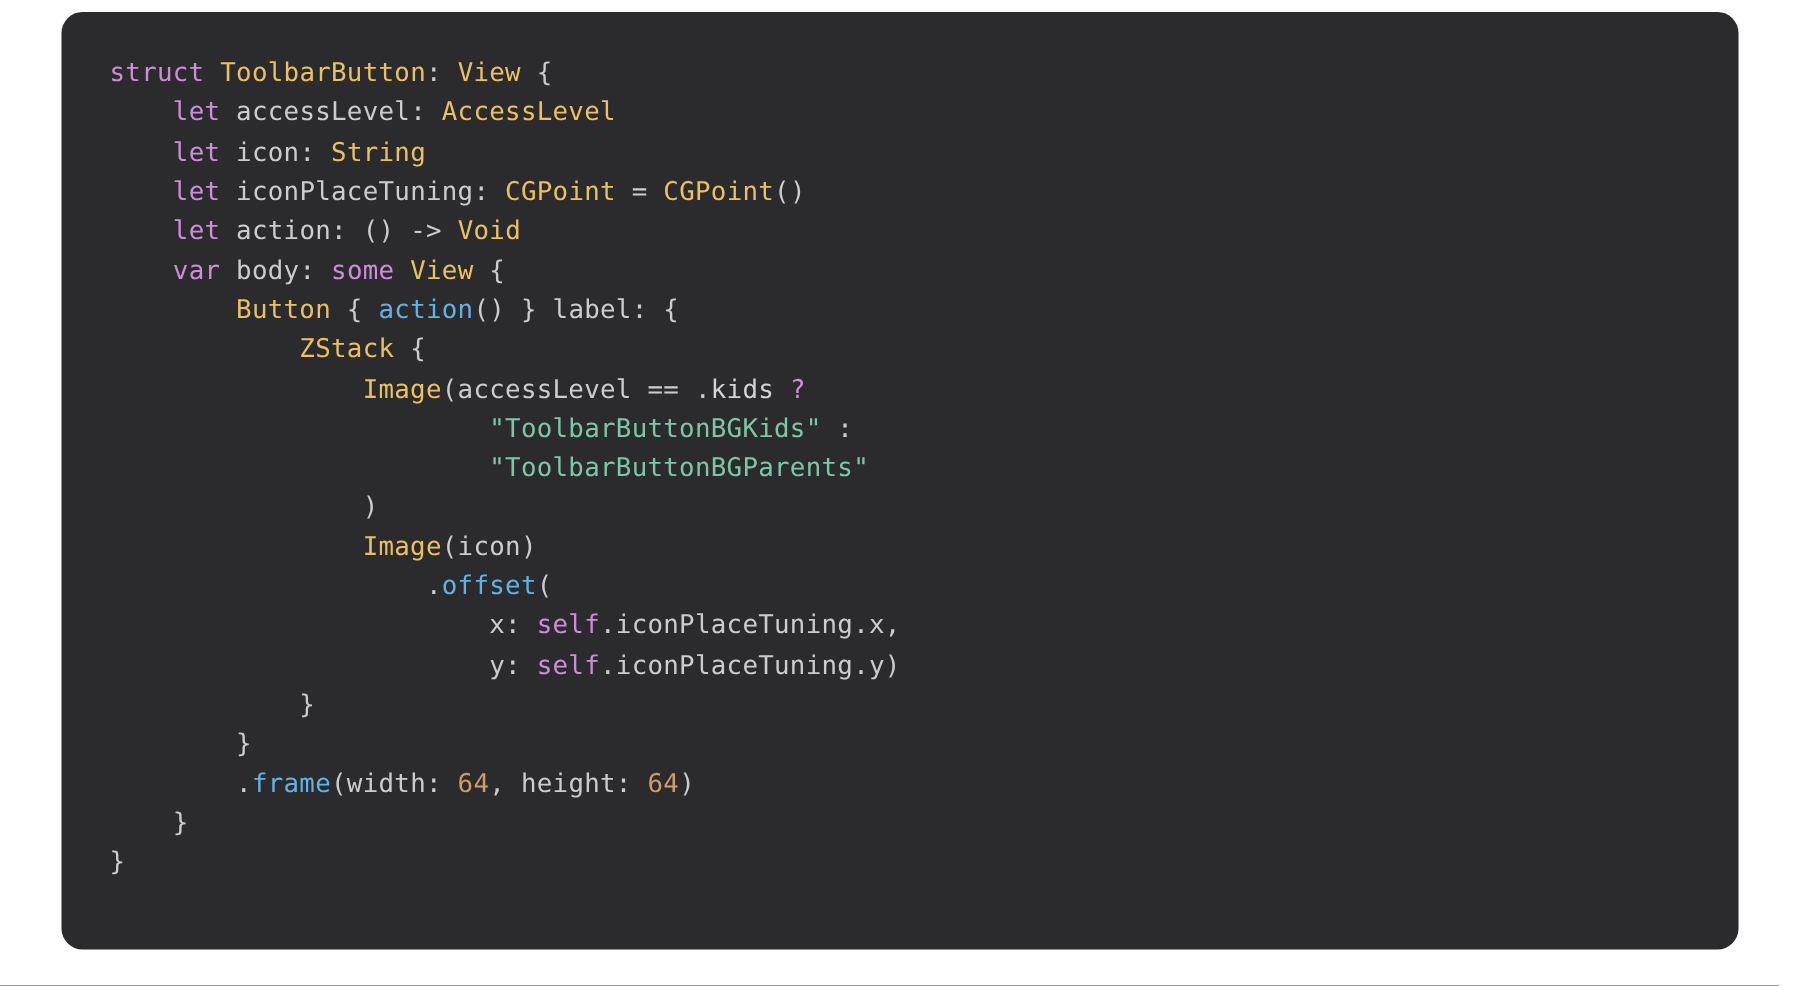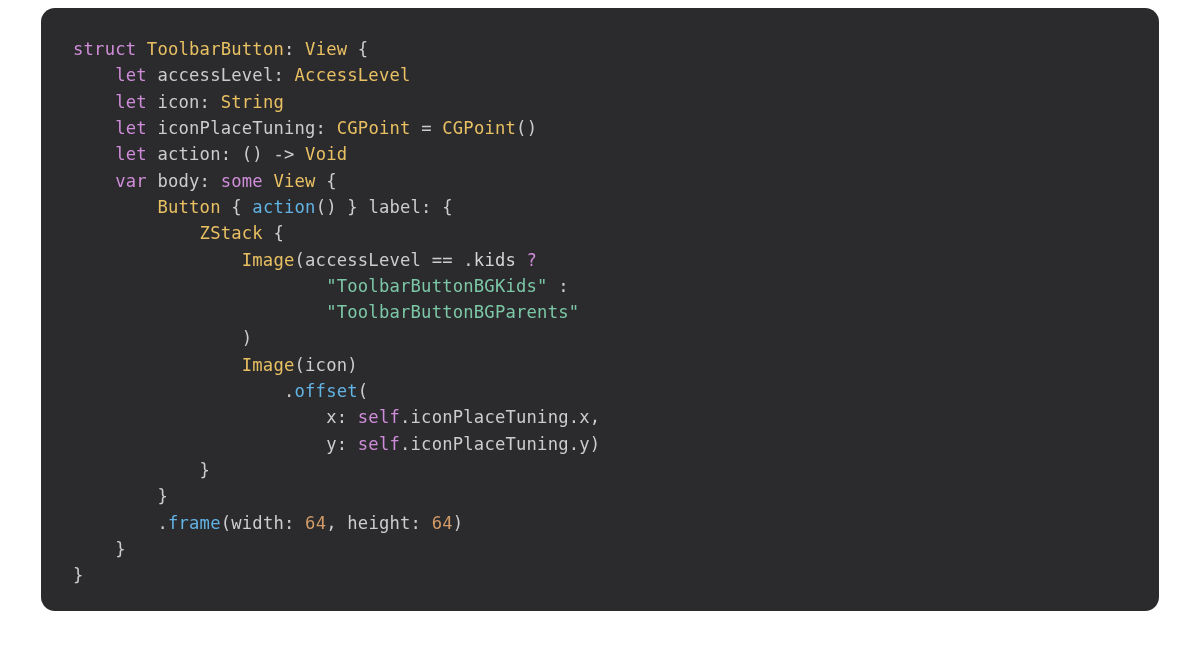--- a/index.html
+++ b/index.html
@@ -8,21 +8,21 @@
       background: #ffffff;
       display: flex;
       justify-content: center;
       align-items: flex-start;
       min-height: 657px;
       font-family: 'SF Mono', 'Monaco', 'Menlo', 'Consolas', 'DejaVu Sans Mono', monospace;
     }
     .code-block {
       background: #2b2b2e;
       border-radius: 14px;
-      padding: 28px 32px 22px 32px;
+      padding: 28px 32px 44px 32px;
       margin: 8px 40px;
       width: 1118px;
       box-sizing: border-box;
       overflow: auto;
     }
     pre {
       margin: 0;
       padding: 0;
       font-family: inherit;
       font-size: 17.2px;

